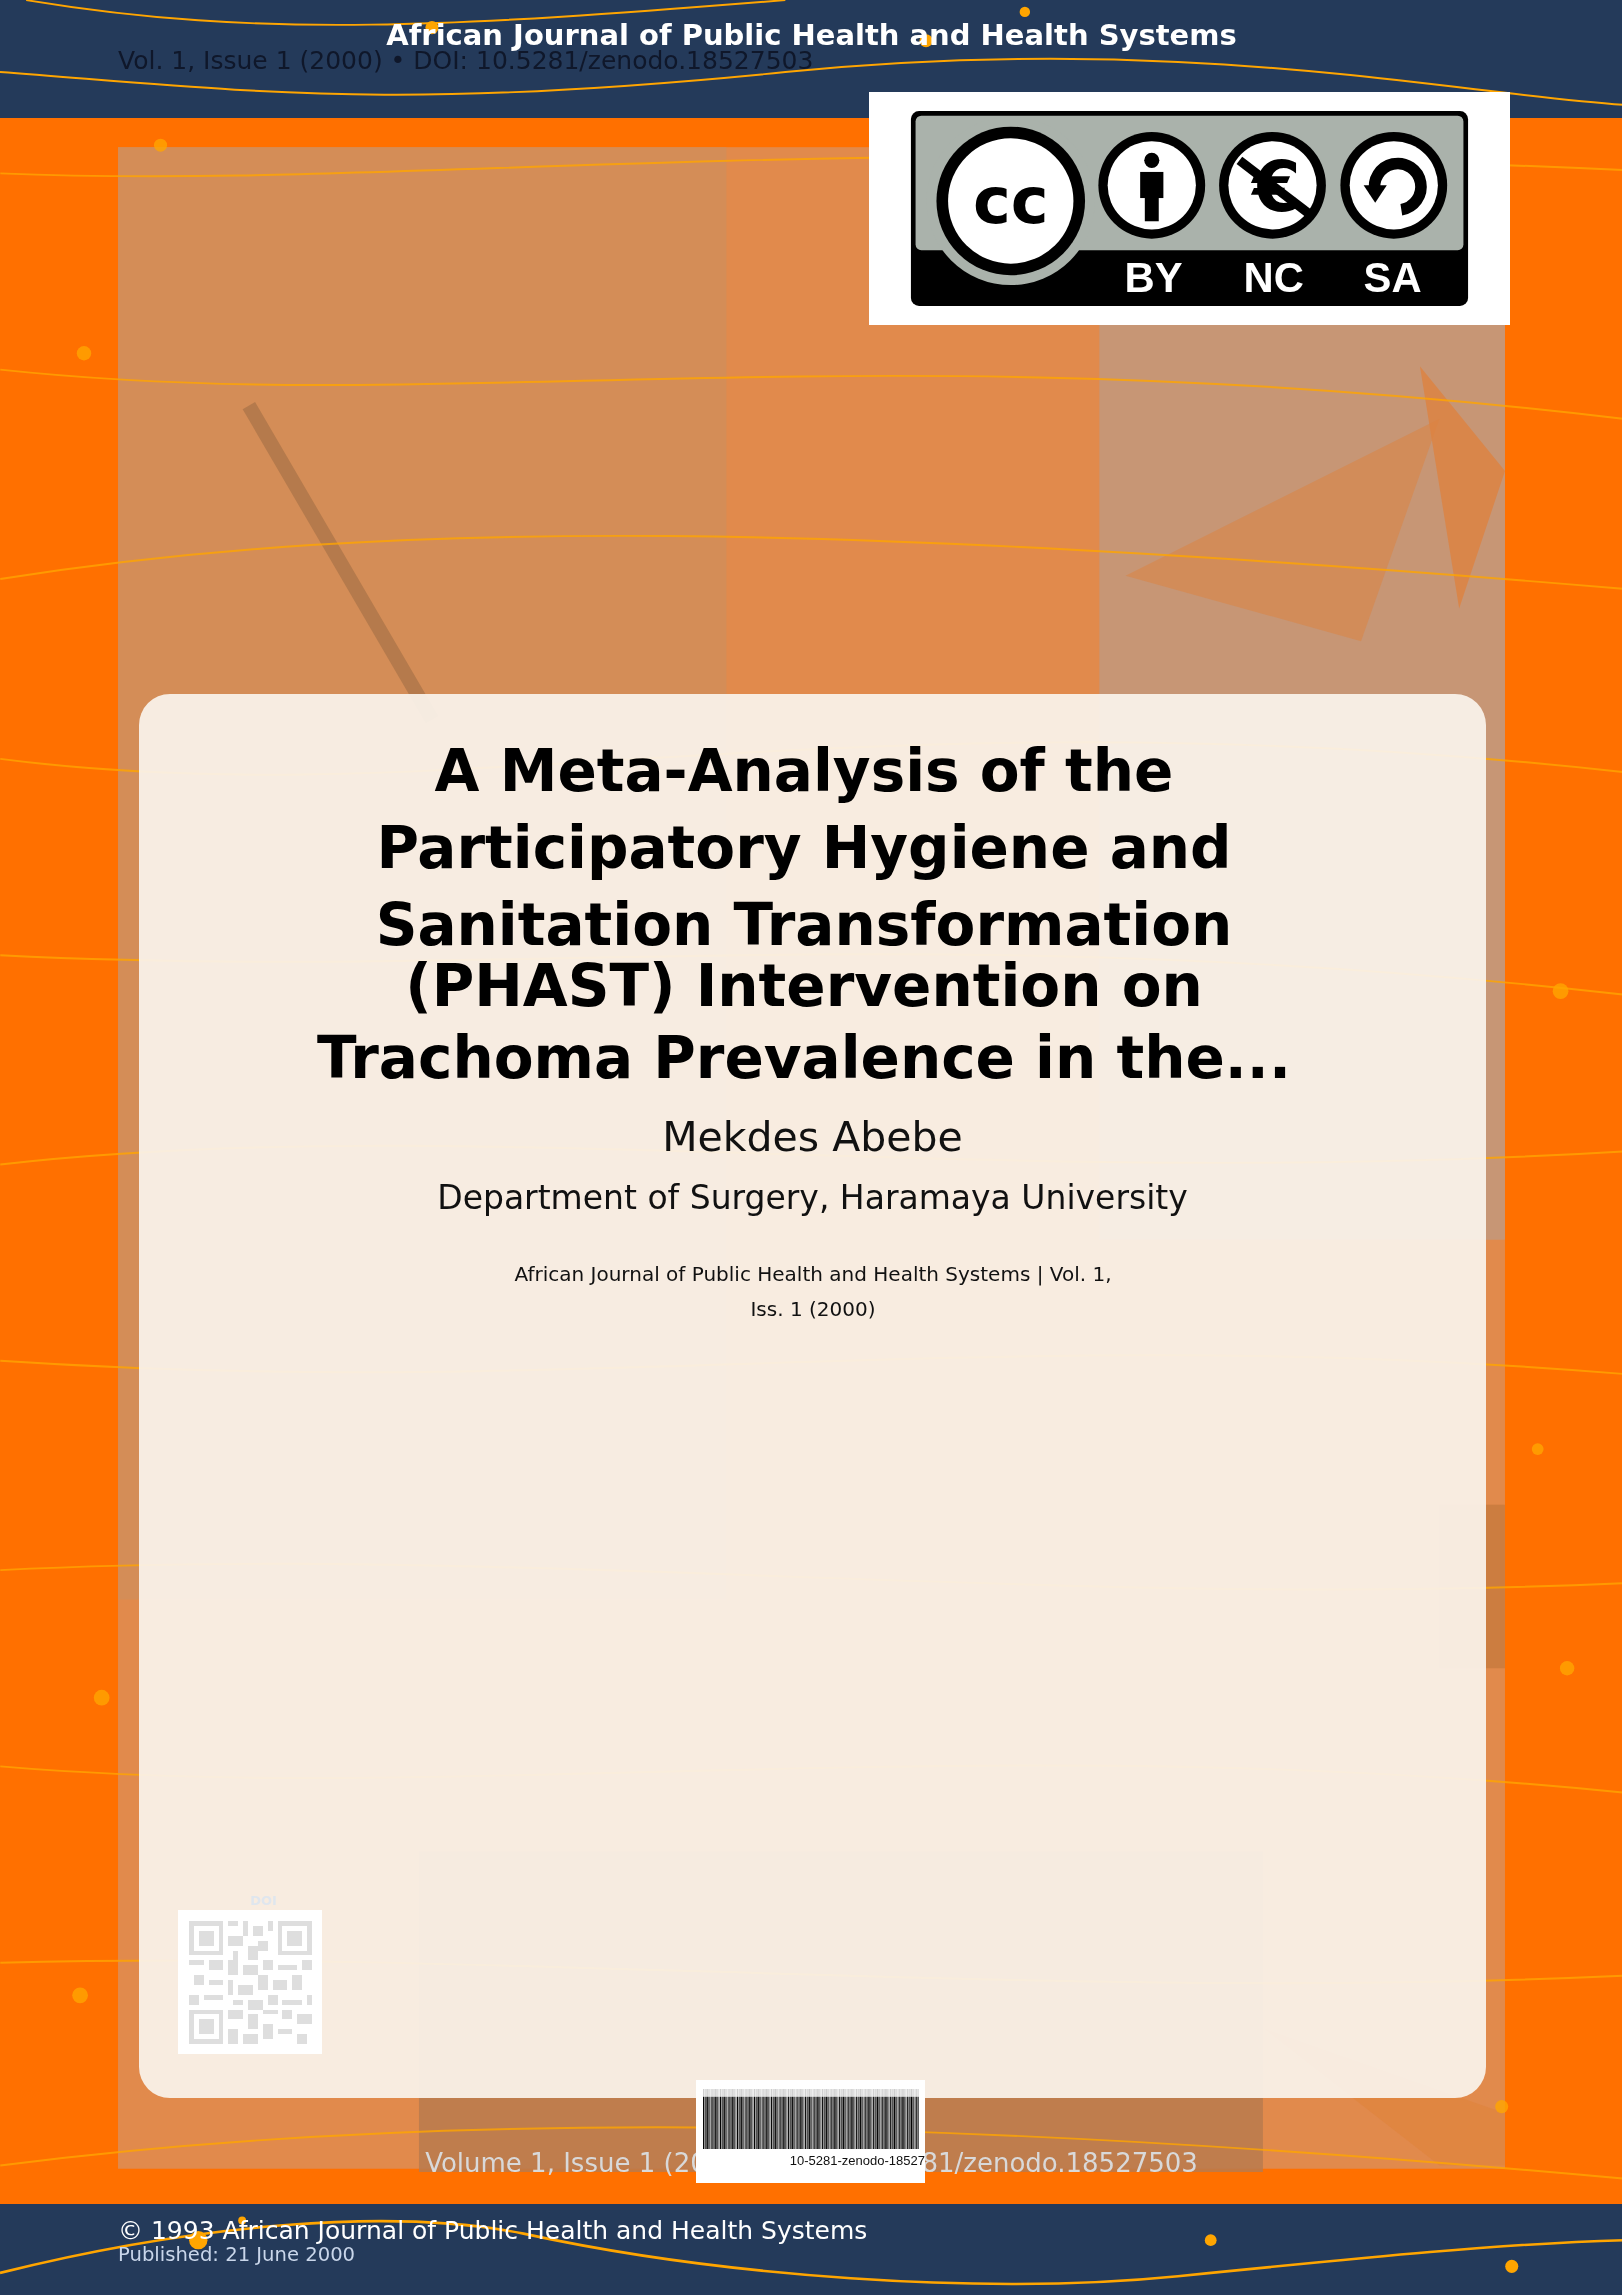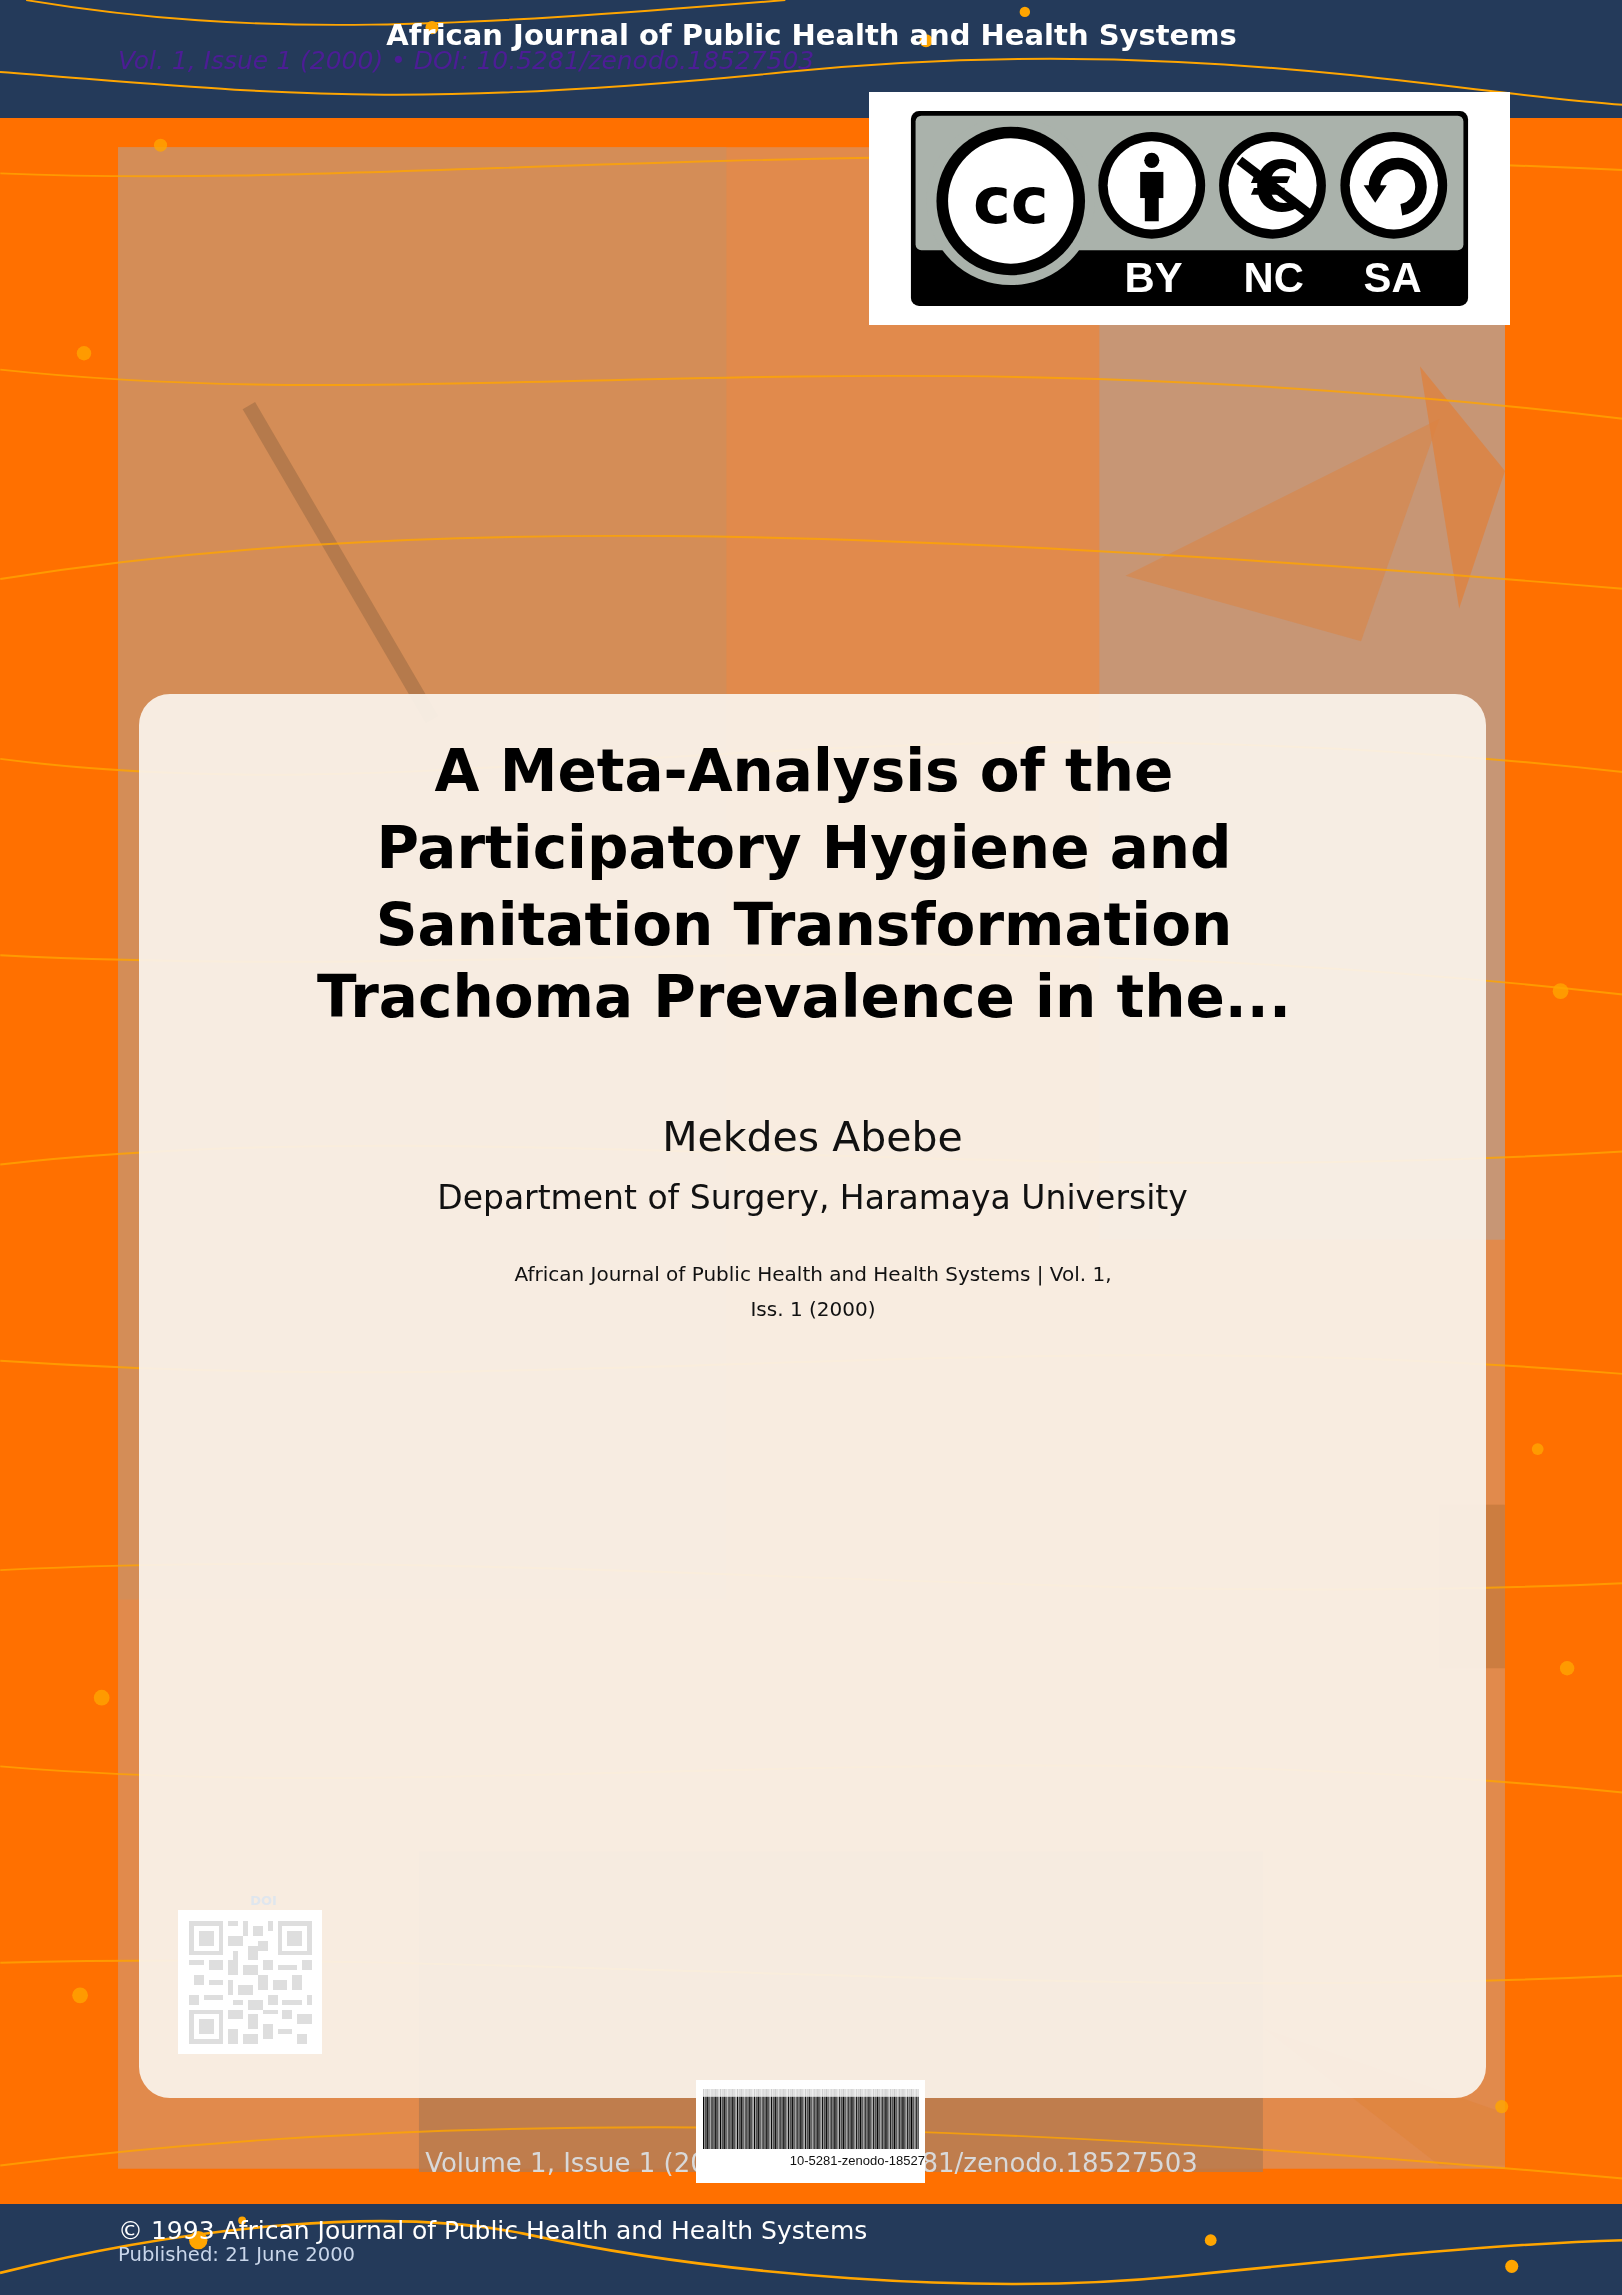--- a/index.html
+++ b/index.html
@@ -14,22 +14,22 @@
   .header {
     position: absolute; left: 0; top: 0; width: 1623px; height: 118px;
     background: #243a5a; overflow: visible;
   }
   .header-title {
     position: absolute; left: 288px; top: 11.8px; width: 1047px;
     text-align: center; color: #ffffff; font-weight: bold;
     font-size: 29px; line-height: 47px; z-index: 5;
   }
   .header-sub {
-    position: absolute; left: 118px; top: 46px; color: #4c1d95;
-    font-size: 25px; line-height: 30px; z-index: 4; font-style: italic;
+    position: absolute; left: 118px; top: 46px; color: #0f172a;
+    font-size: 25px; line-height: 30px; z-index: 4;
   }
 
   
   .cc-badge {
     position: absolute; left: 869px; top: 92px; width: 641px; height: 233px;
     background: #ffffff; z-index: 6; box-sizing: border-box; padding: 19px;
   }
   .cc-badge svg { width: 100%; height: 100%; display: block; }
 
   
@@ -172,20 +172,21 @@
     <text x="625" y="312" text-anchor="middle" font-family="Liberation Sans, sans-serif" font-weight="bold" font-size="72" fill="#fff">NC</text>
     <text x="830" y="312" text-anchor="middle" font-family="Liberation Sans, sans-serif" font-weight="bold" font-size="72" fill="#fff">SA</text>
   </svg>
 </div>
 
 <div class="card">
   <div class="title">
     <span style="display:block">A Meta-Analysis of the</span>
     <span style="display:block">Participatory Hygiene and</span>
     <span style="display:block">Sanitation Transformation</span>
+    <span class="l4">(PHAST) Intervention on</span>
     <span style="display:block;margin-top:-5.2px">Trachoma Prevalence in the...</span>
   </div>
   <div class="author">Mekdes Abebe</div>
   <div class="affil">Department of Surgery, Haramaya University</div>
   <div class="citation">
     <span style="display:block">African Journal of Public Health and Health Systems | Vol. 1,</span>
     <span style="display:block">Iss. 1 (2000)</span>
   </div>
 
   <div class="qr-label">DOI</div>

